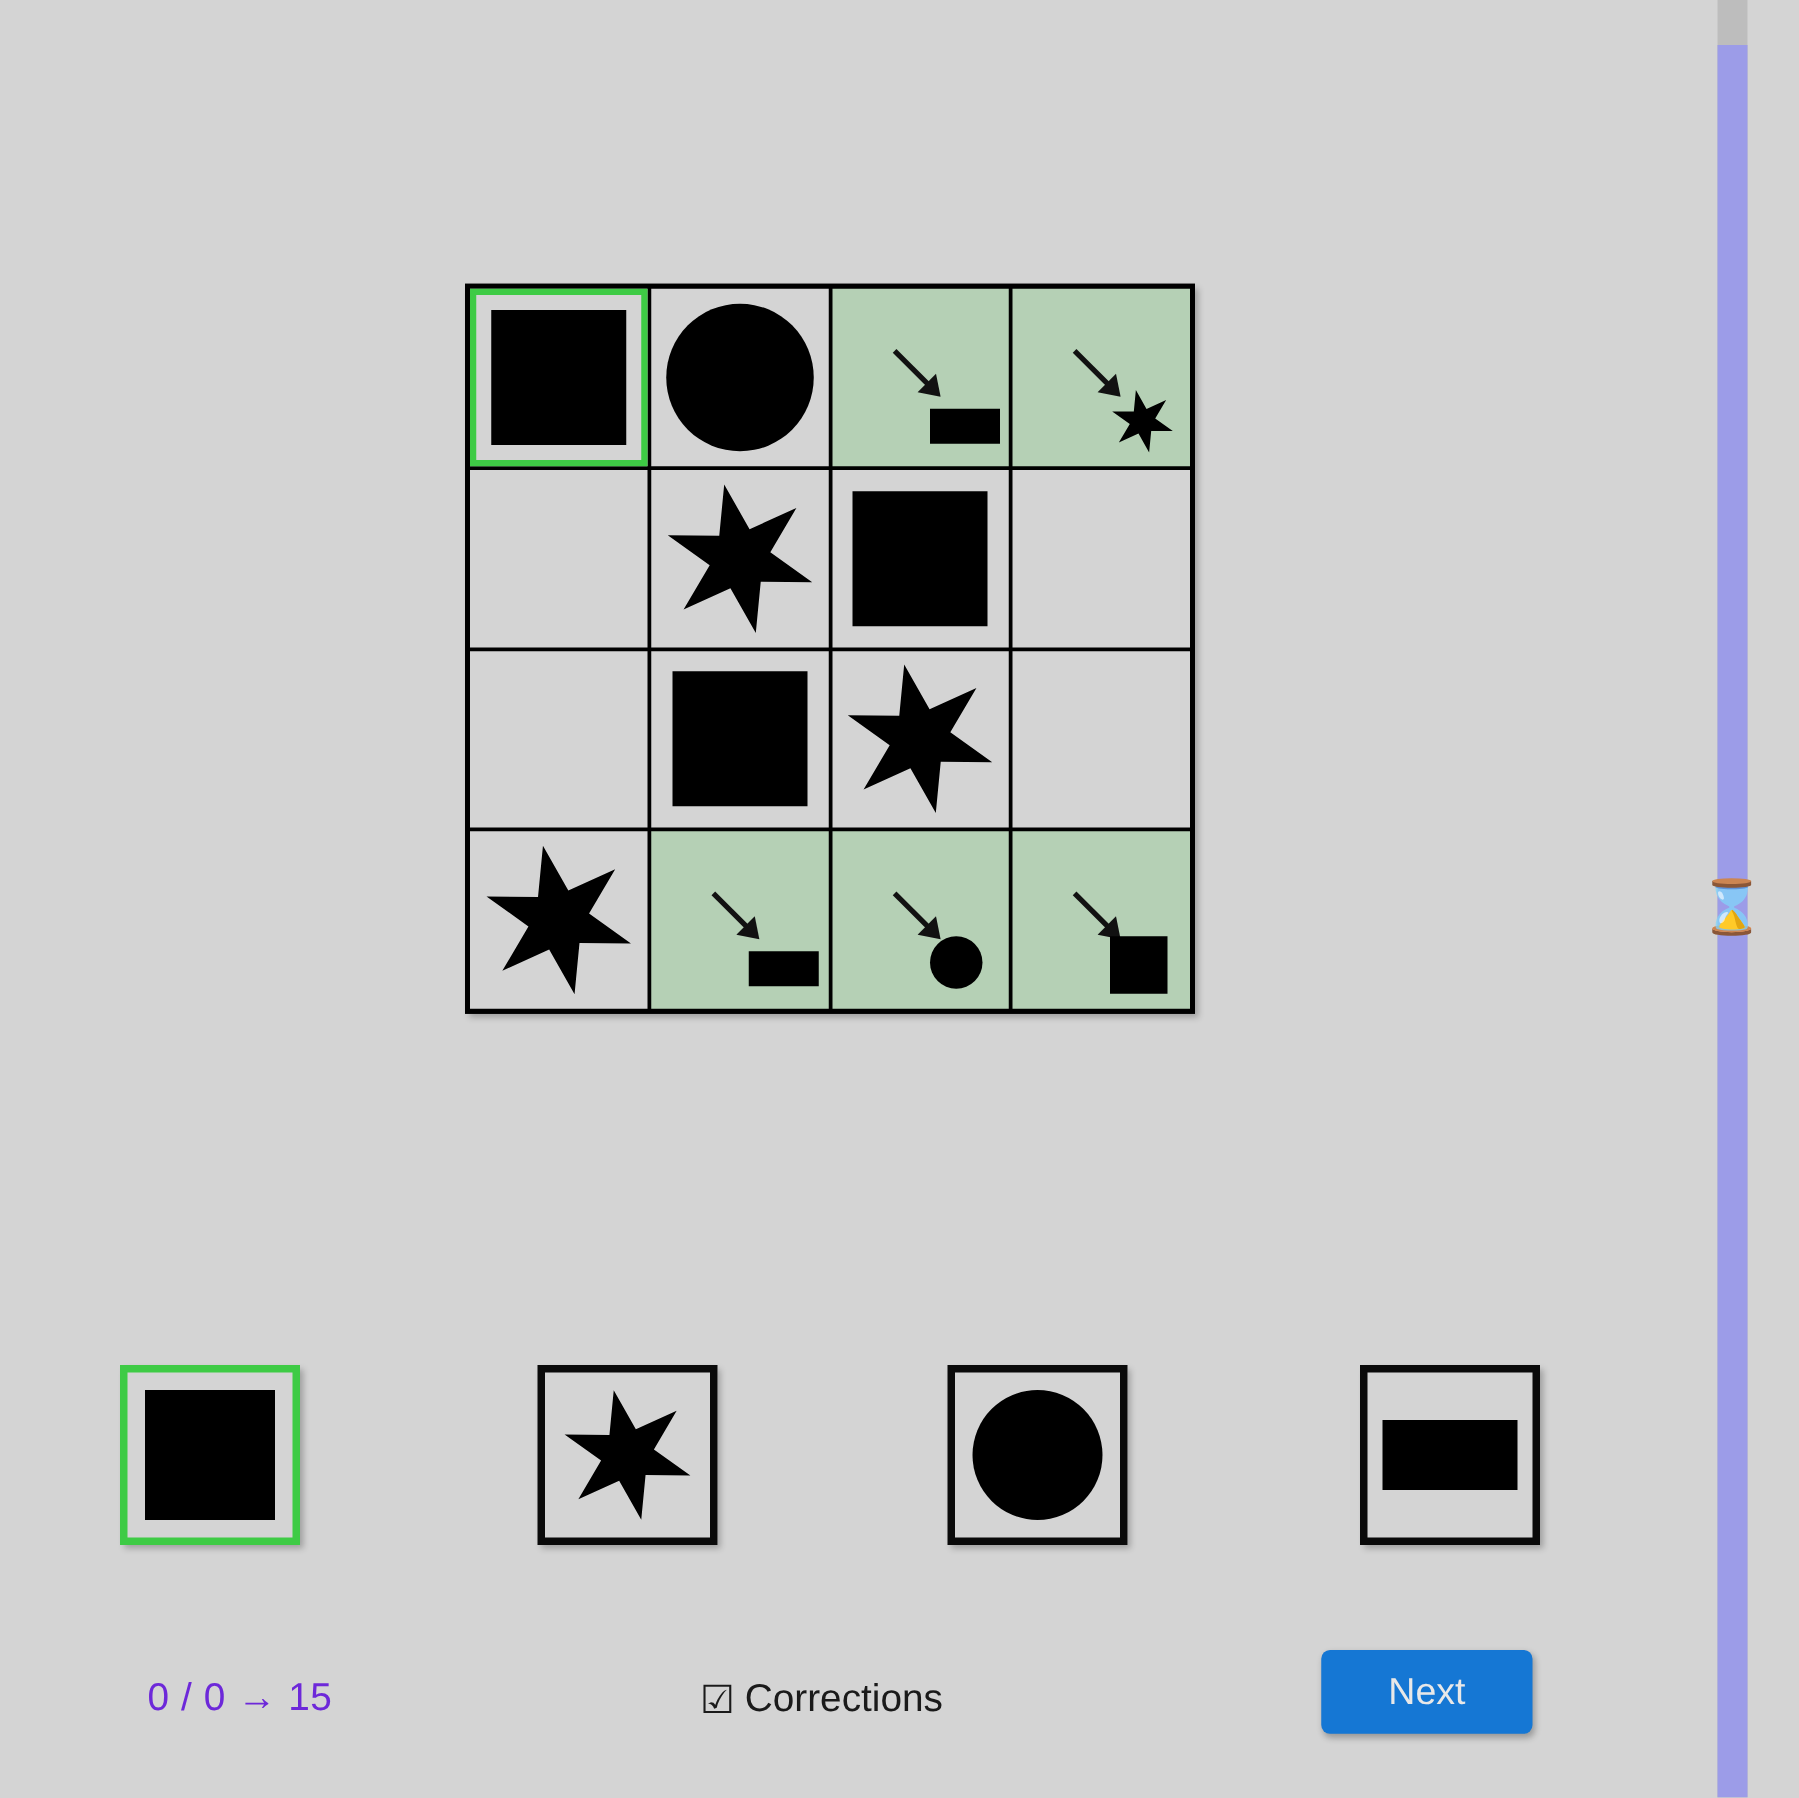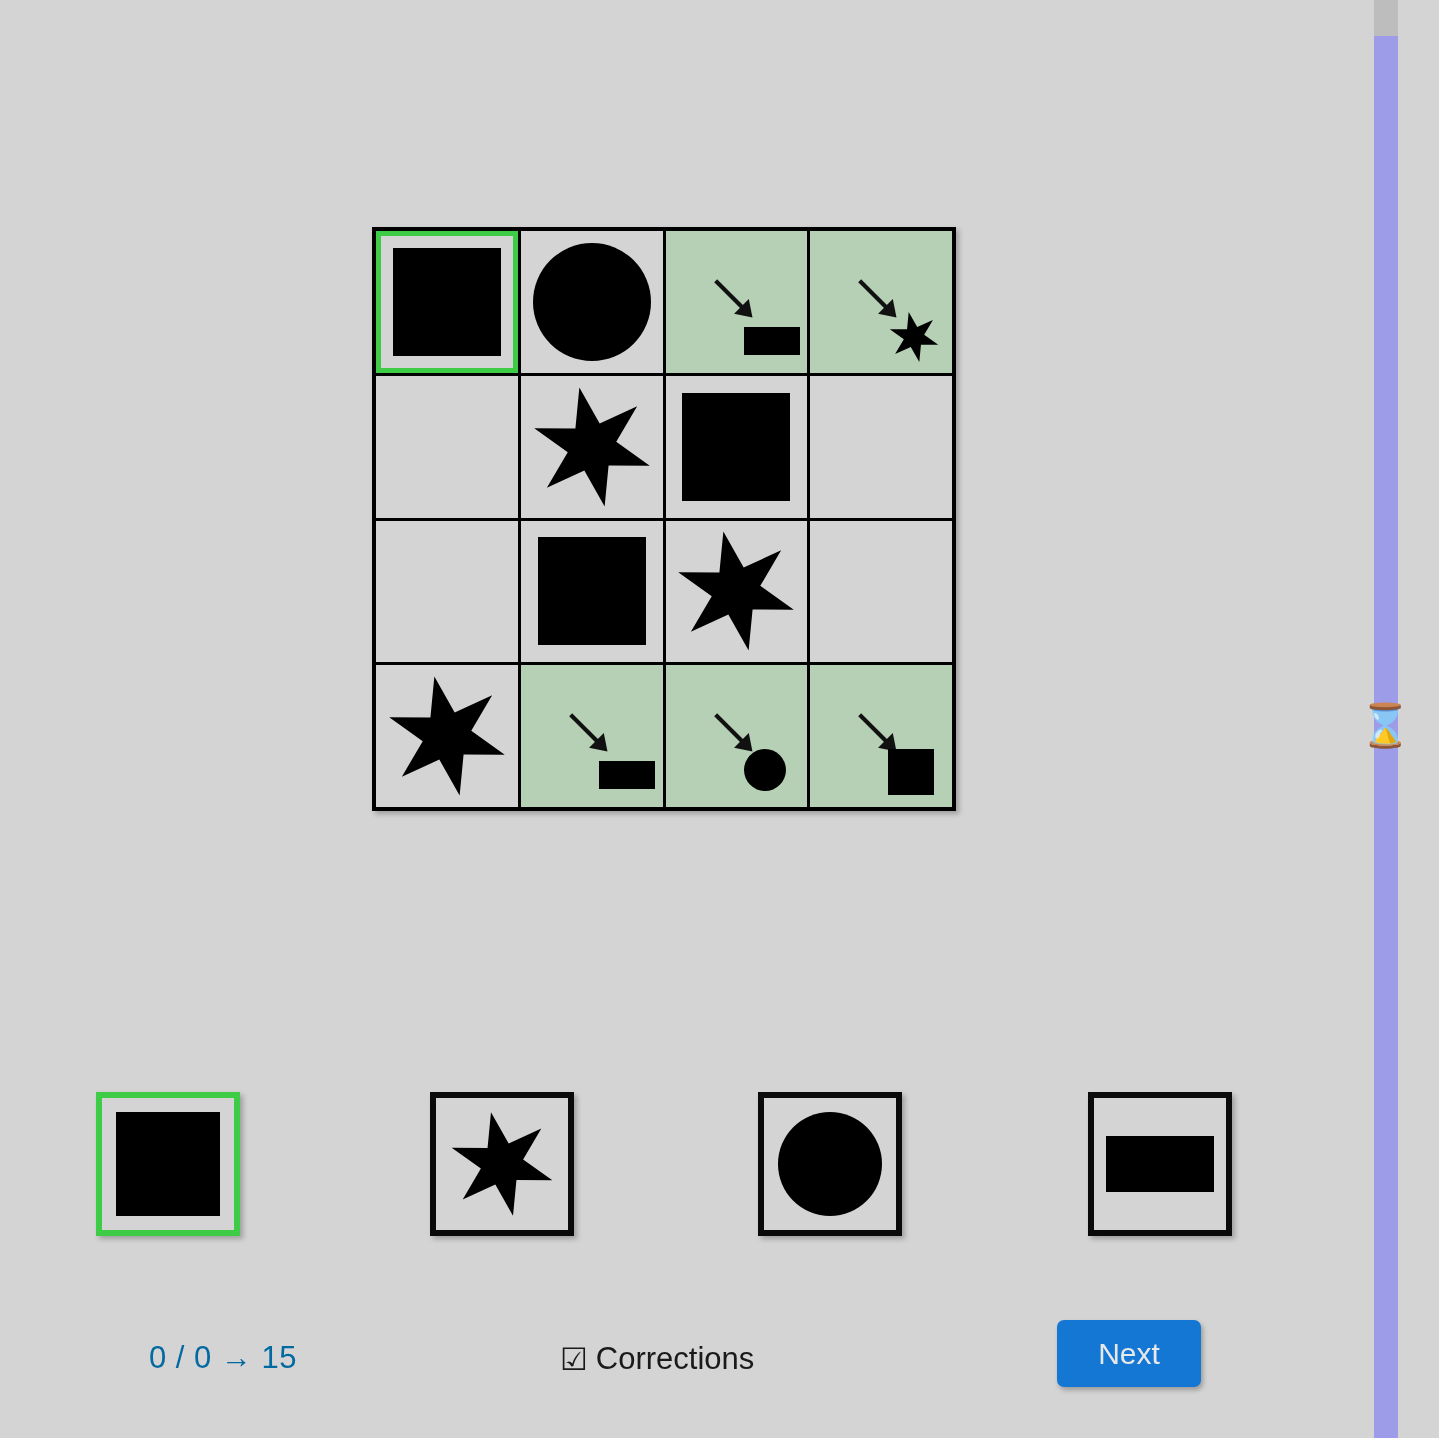--- a/index.html
+++ b/index.html
@@ -130,24 +130,24 @@
   .palette-tile.selected { border-color: #3ecb45; }
   .p-sq { width: 104px; height: 104px; background: #000; }
   .p-ci { width: 104px; height: 104px; background: #000; border-radius: 50%; }
   .p-re { width: 108px; height: 56px; background: #000; }
   .p-st { width: 108px; height: 108px; }
   .p-st svg { width: 100%; height: 100%; display: block; }
 
   
   #counter-label {
     position: absolute;
-    left: 149px;
+    left: 118px;
     top: 1340px;
     font-size: 31px;
-    color: #0369a1;
+    color: #6d28d9;
     letter-spacing: 0.5px;
     white-space: nowrap;
   }
   #corrections-group {
     position: absolute;
     left: 560px;
     top: 1341px;
     display: flex;
     align-items: center;
     gap: 8px;
@@ -156,21 +156,21 @@
     white-space: nowrap;
   }
   #corrections-check {
     font-size: 31px;
     line-height: 1;
   }
   #next-button {
     position: absolute;
     left: 1057px;
     top: 1320px;
-    width: 144px;
+    width: 169px;
     height: 67px;
     background: #1577d4;
     color: #e8e8e8;
     border: none;
     border-radius: 7px;
     font-size: 30px;
     font-family: "Liberation Sans", sans-serif;
     cursor: pointer;
     box-shadow: 2px 3px 5px rgba(0,0,0,0.28);
   }

